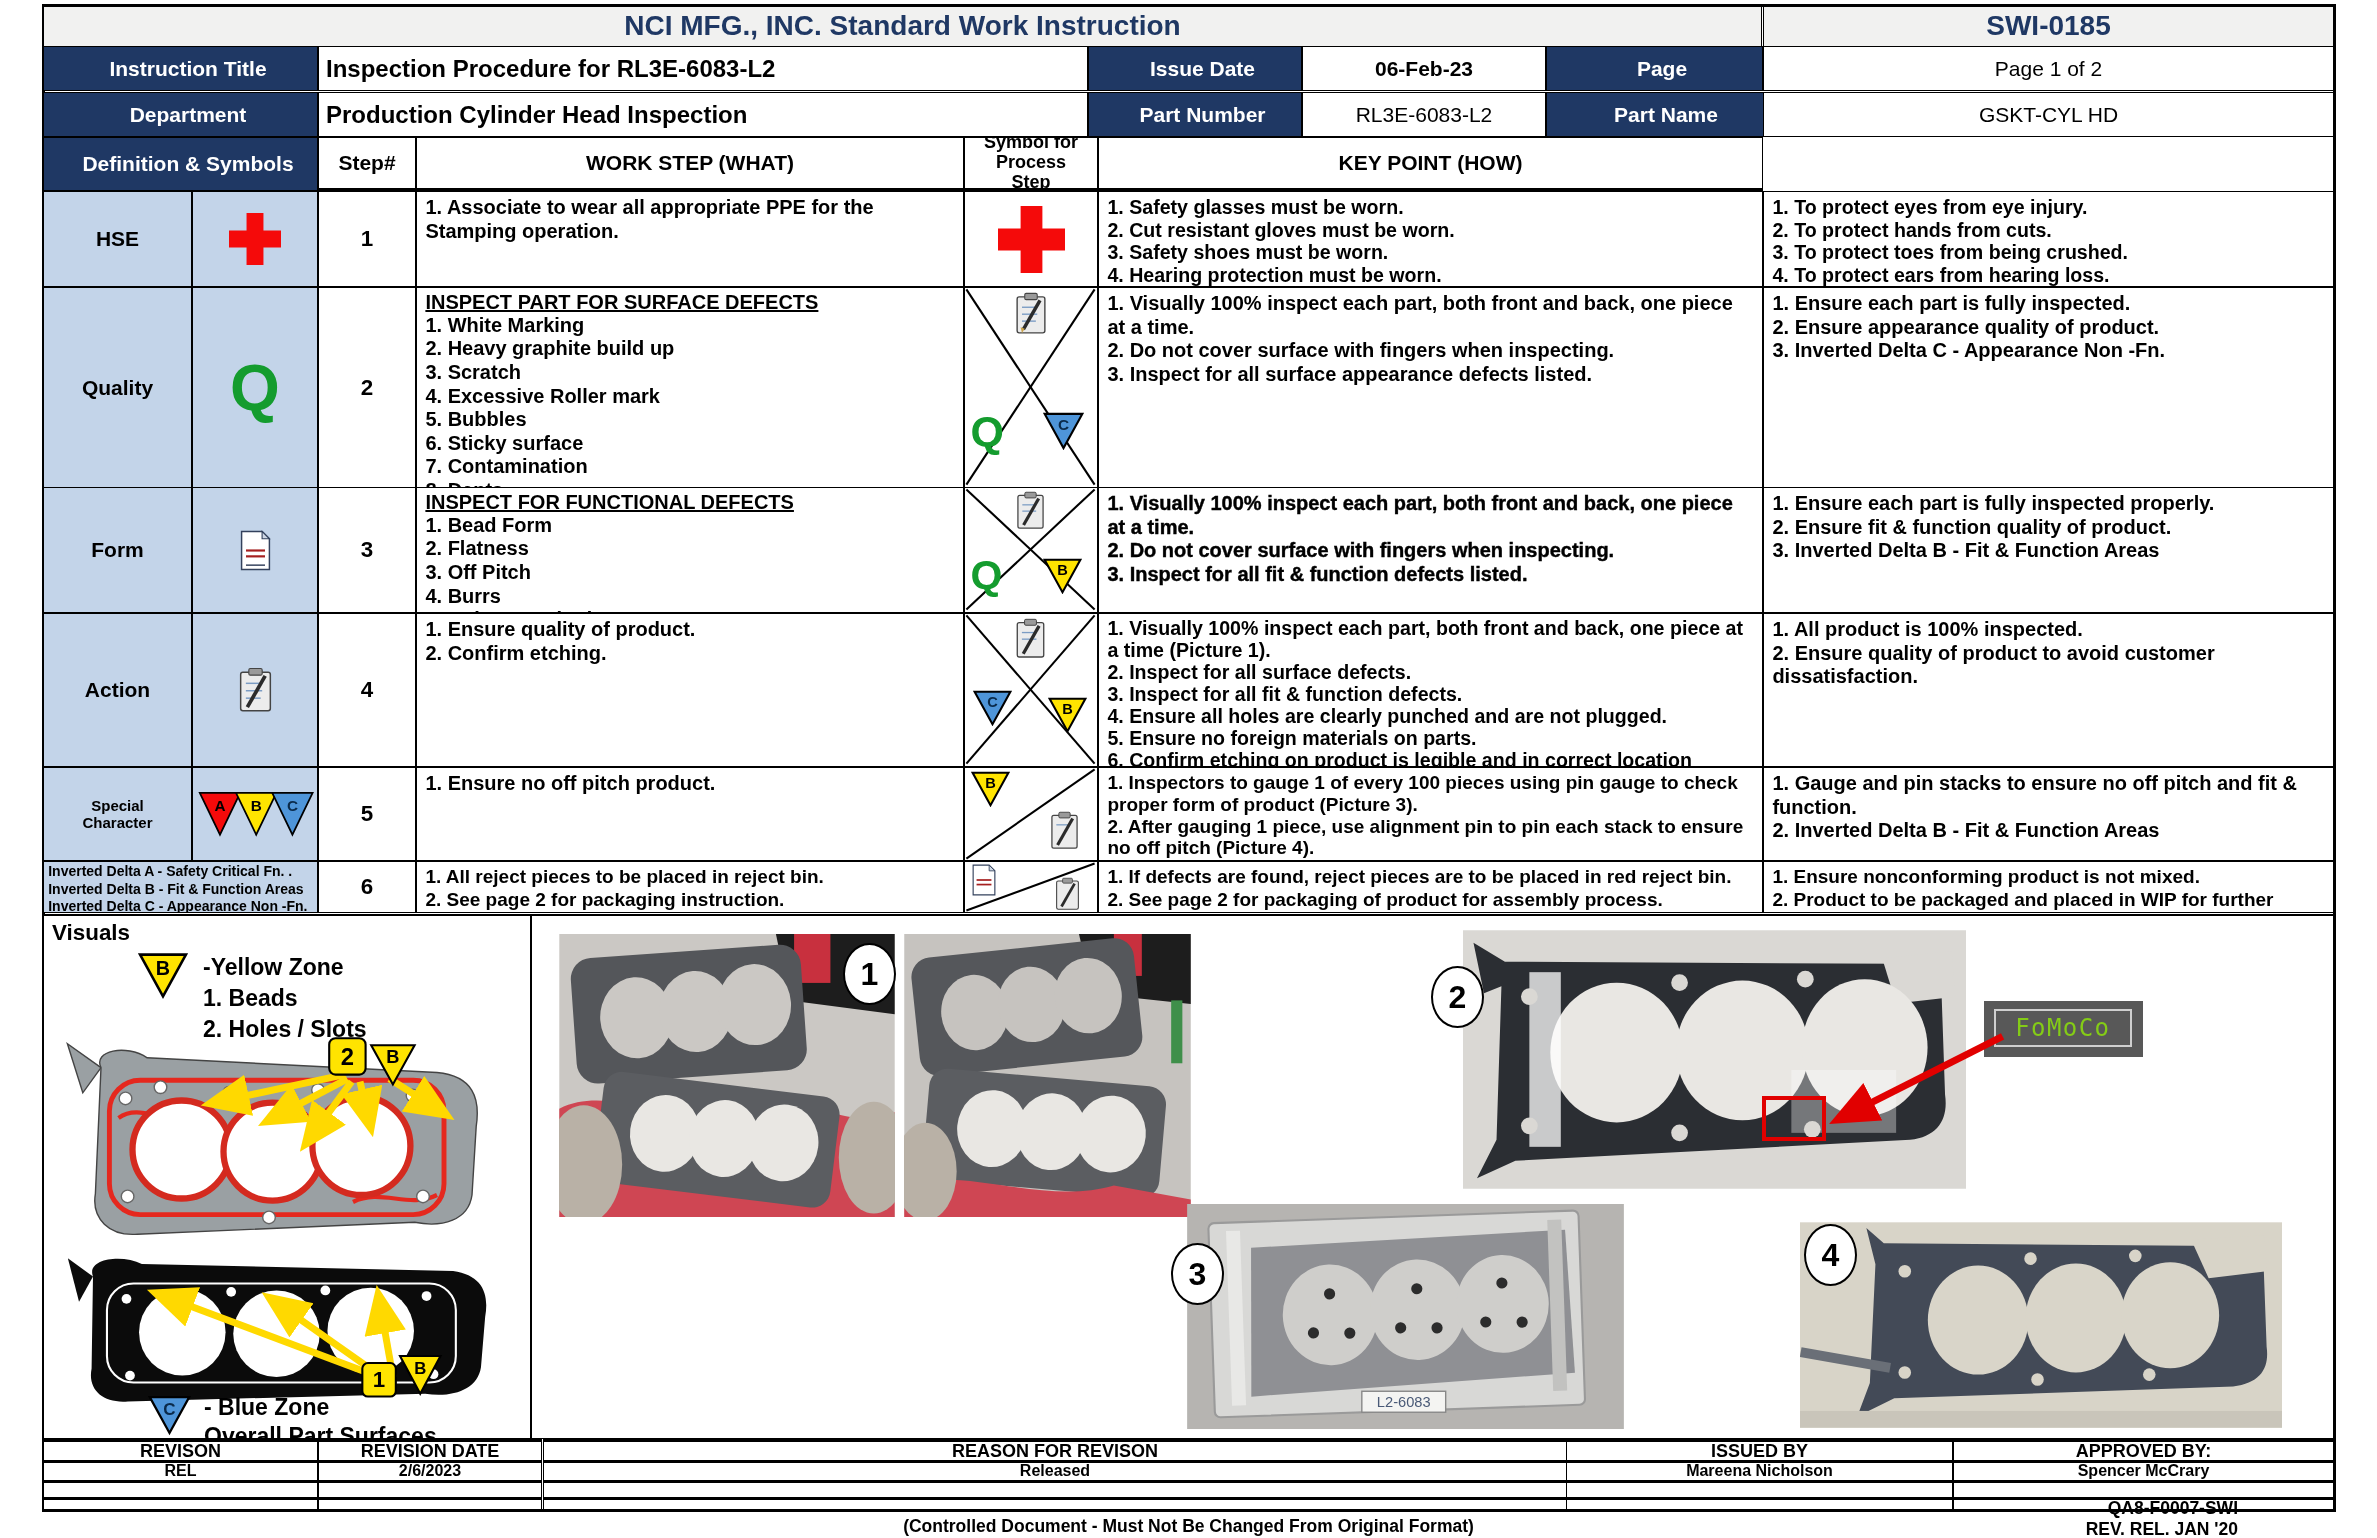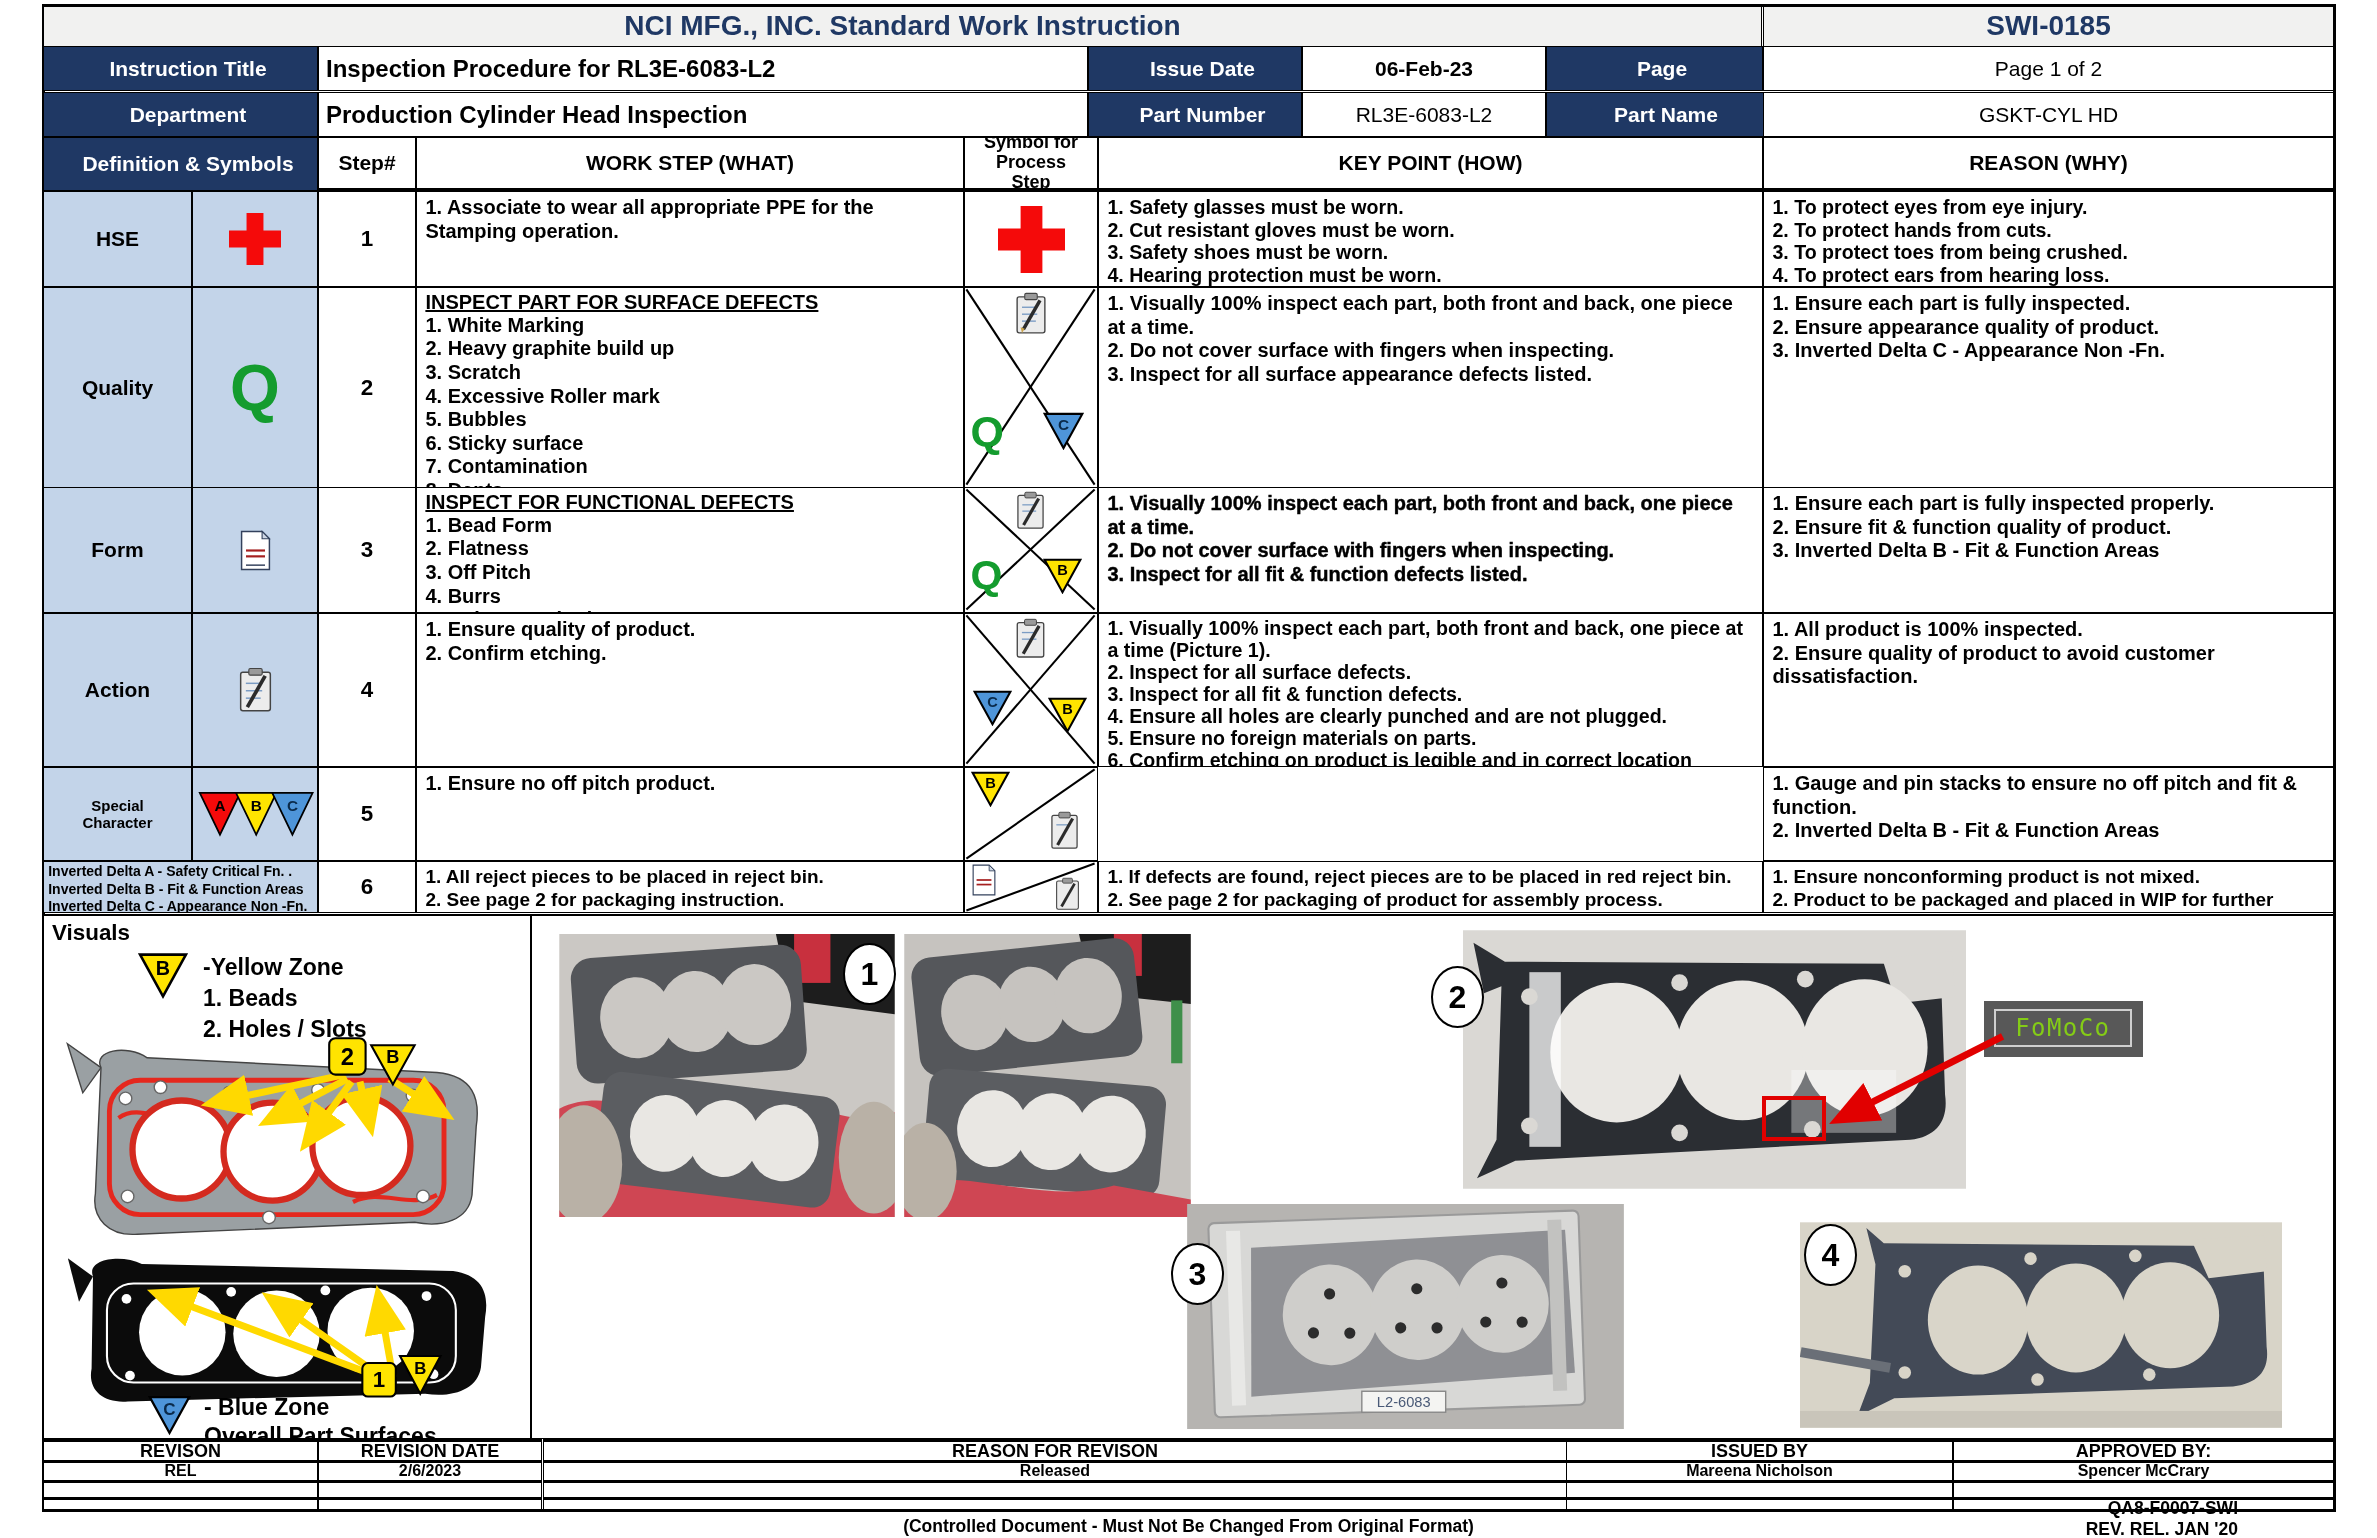--- a/index.html
+++ b/index.html
@@ -86,23 +86,20 @@
   </div>
   <div class="cell ctr thead" style="left:416px;top:137px;width:548px;height:54px;border-bottom-width:3.5px;">
     <span>WORK STEP (WHAT)</span>
   </div>
   <div class="cell ctr thead" style="left:964px;top:137px;width:134px;height:54px;border-bottom-width:3.5px;font-size:18px;">
     <span style="width:105px;">Symbol for Process Step</span>
   </div>
   <div class="cell ctr thead" style="left:1098px;top:137px;width:665px;height:54px;border-bottom-width:3.5px;">
     <span>KEY POINT (HOW)</span>
   </div>
-  <div class="cell ctr thead" style="left:1763px;top:137px;width:571px;height:54px;border-bottom-width:3.5px;">
-    <span>REASON (WHY)</span>
-  </div>
 
   <div class="cell ctr legend" style="left:43px;top:191px;width:149px;height:96px;font-size:21px;font-weight:bold;">
     <span>HSE</span>
   </div>
   <div class="cell ctr legend" style="left:192px;top:191px;width:126px;height:96px;">
     <svg width="52" height="52" viewBox="0 0 80 80">
       <polygon points="27,0 53,0 53,27 80,27 80,53 53,53 53,80 27,80 27,53 0,53 0,27 27,27" fill="#F50A0A"></polygon>
     </svg>
   </div>
   <div class="cell ctr stepnum" style="left:318px;top:191px;width:98px;height:96px;">
@@ -320,20 +317,24 @@
     <svg class="abs" style="left:5.6px;top:2.8px;" width="39" height="36" viewBox="0 0 48 44">
       <polygon points="2,2 46,2 24,42" fill="#FFE400" stroke="#000" stroke-width="2.5"></polygon>
       <text x="24" y="21" text-anchor="middle" font-size="18" font-weight="bold" fill="#000">B</text>
     </svg>
     <svg class="abs" style="left:85px;top:43px;" width="29" height="39" viewBox="0 0 46 62">
       <rect x="3" y="7" width="40" height="52" rx="3" fill="#ececec" stroke="#444" stroke-width="2"></rect>
       <rect x="14" y="2" width="18" height="9" rx="2" fill="#9a9a9a" stroke="#444" stroke-width="1.5"></rect>
       <line x1="10" y1="22" x2="32" y2="22" stroke="#7b9cc4" stroke-width="2"></line>
       <line x1="12" y1="54" x2="36" y2="12" stroke="#2b2b2b" stroke-width="5"></line>
     </svg>
+  </div>
+  <div class="cell" style="left:1098px;top:767px;width:665px;height:94px;">
+    <div class="txt" style="font-size:19px;line-height:1.14;">1. Inspectors to gauge 1 of every 100 pieces using pin gauge to check proper form of product (Picture 3).
+2. After gauging 1 piece, use alignment pin to pin each stack to ensure no off pitch (Picture 4).</div>
   </div>
   <div class="cell" style="left:1763px;top:767px;width:571px;height:94px;">
     <div class="txt">1. Gauge and pin stacks to ensure no off pitch and fit &amp; function.
 2. Inverted Delta B - Fit &amp; Function Areas</div>
   </div>
 
   <div class="cell legend" style="left:43px;top:861px;width:275px;height:52px;">
     <div class="smalltxt">Inverted Delta A - Safety Critical Fn. .
 Inverted Delta B - Fit &amp; Function Areas
 Inverted Delta C  - Appearance Non -Fn.</div>

